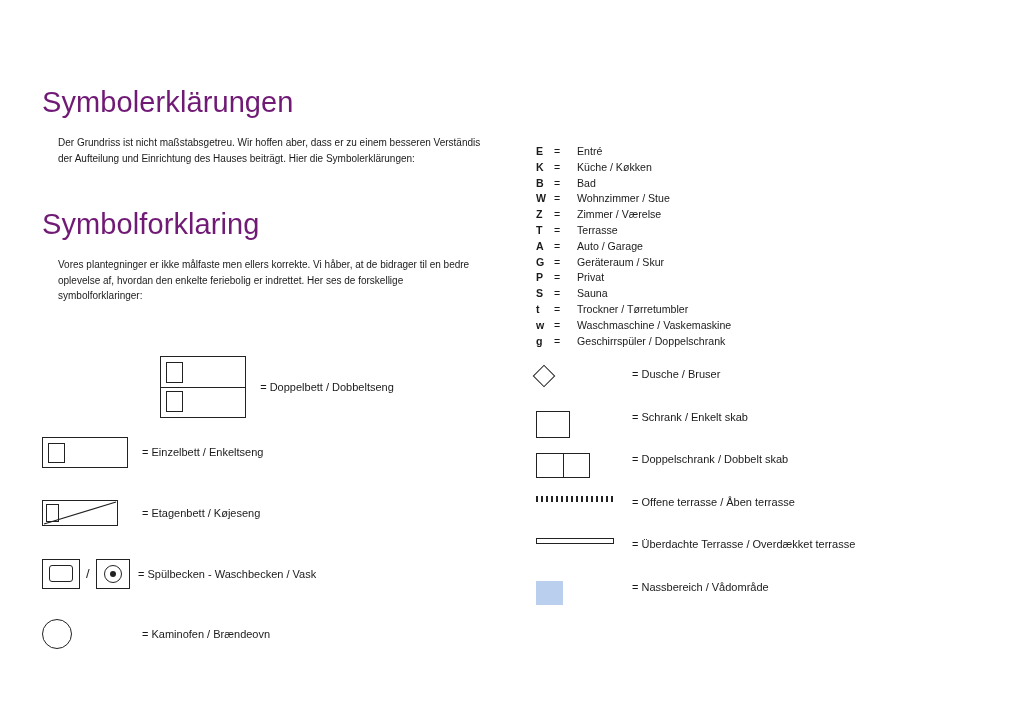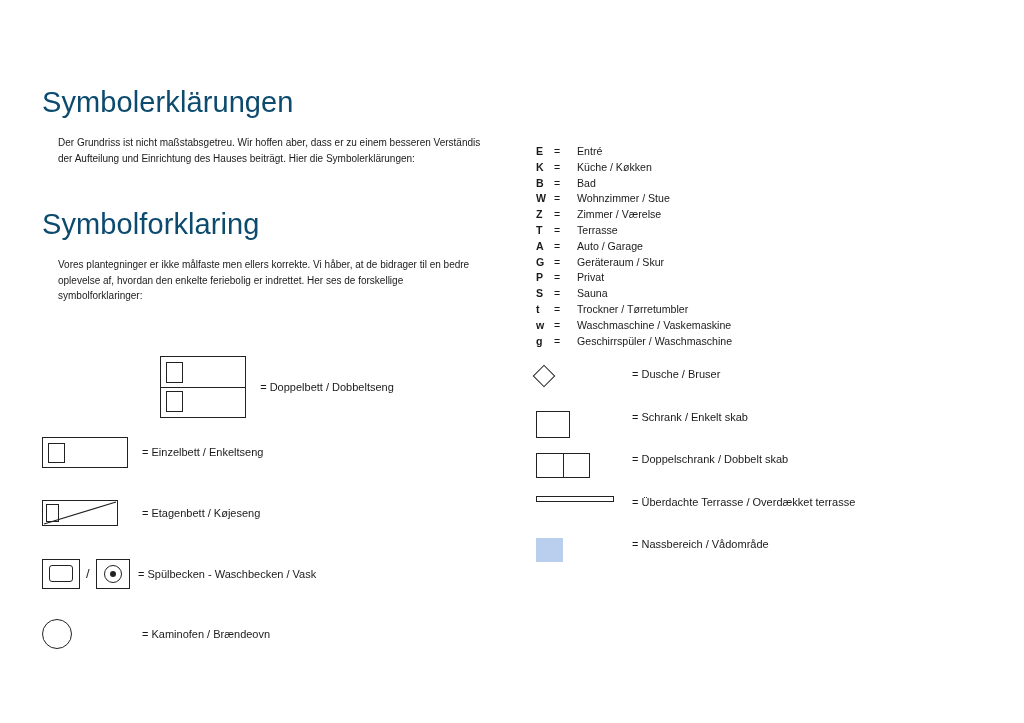--- a/index.html
+++ b/index.html
@@ -26,21 +26,21 @@
     position: absolute;
     left: 42px;
     top: 86px;
     width: 460px;
   }
   h1.title {
     font-size: 29px;
     font-weight: 400;
     margin: 0 0 14px 0;
     letter-spacing: 0.1px;
-    color: #0c4a6e;
+    color: #701a75;
   }
   h1.title.second {
     margin-top: 42px;
   }
   p.intro {
     font-size: 10px;
     line-height: 1.55;
     margin: 16px;
     color: #1a1a1a;
     max-width: 440px;
@@ -428,21 +428,21 @@
       <span class="abbr-val">Trockner / Tørretumbler</span>
     </div>
     <div class="abbr-row">
       <span class="abbr-key">w</span>
       <span class="abbr-eq">=</span>
       <span class="abbr-val">Waschmaschine / Vaskemaskine</span>
     </div>
     <div class="abbr-row">
       <span class="abbr-key">g</span>
       <span class="abbr-eq">=</span>
-      <span class="abbr-val">Geschirrspüler / Waschmaschine</span>
+      <span class="abbr-val">Geschirrspüler / Doppelschrank</span>
     </div>
   </div>
 
   <div class="sym-list-right">
 
     <div class="rsym-row">
       <div class="rsym-art">
         <div class="shower"></div>
       </div>
       <div class="rsym-label">= Dusche / Bruser</div>
@@ -458,20 +458,26 @@
     <div class="rsym-row">
       <div class="rsym-art">
         <div class="cab-double">
             <div class="half"></div>
             <div class="half"></div>
           </div>
       </div>
       <div class="rsym-label">= Doppelschrank / Dobbelt skab</div>
     </div>
 
+    <div class="rsym-row">
+      <div class="rsym-art">
+        <div class="dotted-line"></div>
+      </div>
+      <div class="rsym-label">= Offene terrasse / Åben terrasse</div>
+    </div>
 
     <div class="rsym-row">
       <div class="rsym-art">
         <div class="terrace-bar"></div>
       </div>
       <div class="rsym-label">= Überdachte Terrasse / Overdækket terrasse</div>
     </div>
 
     <div class="rsym-row">
       <div class="rsym-art">

